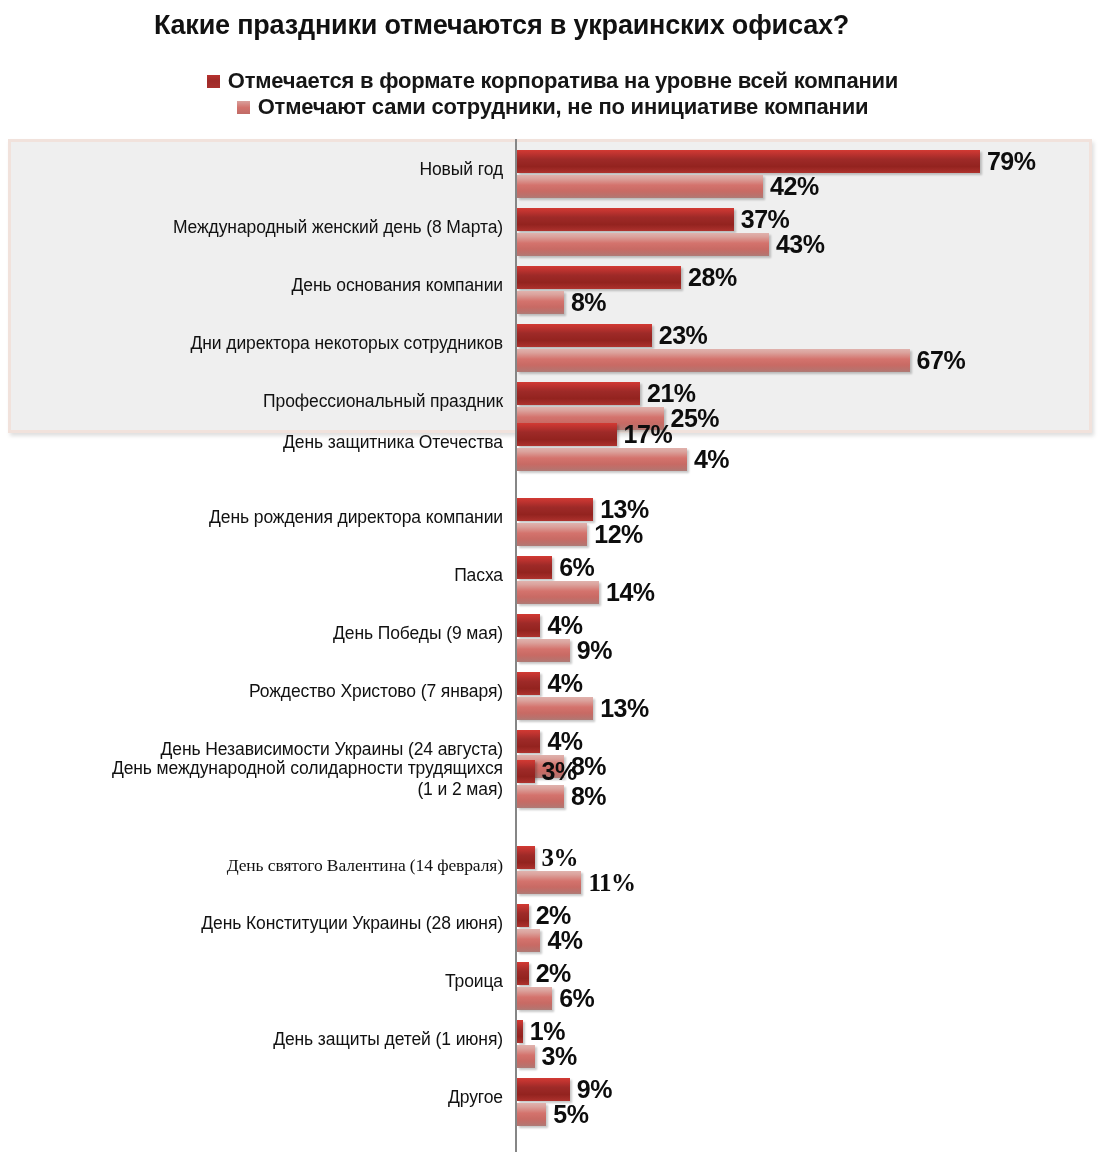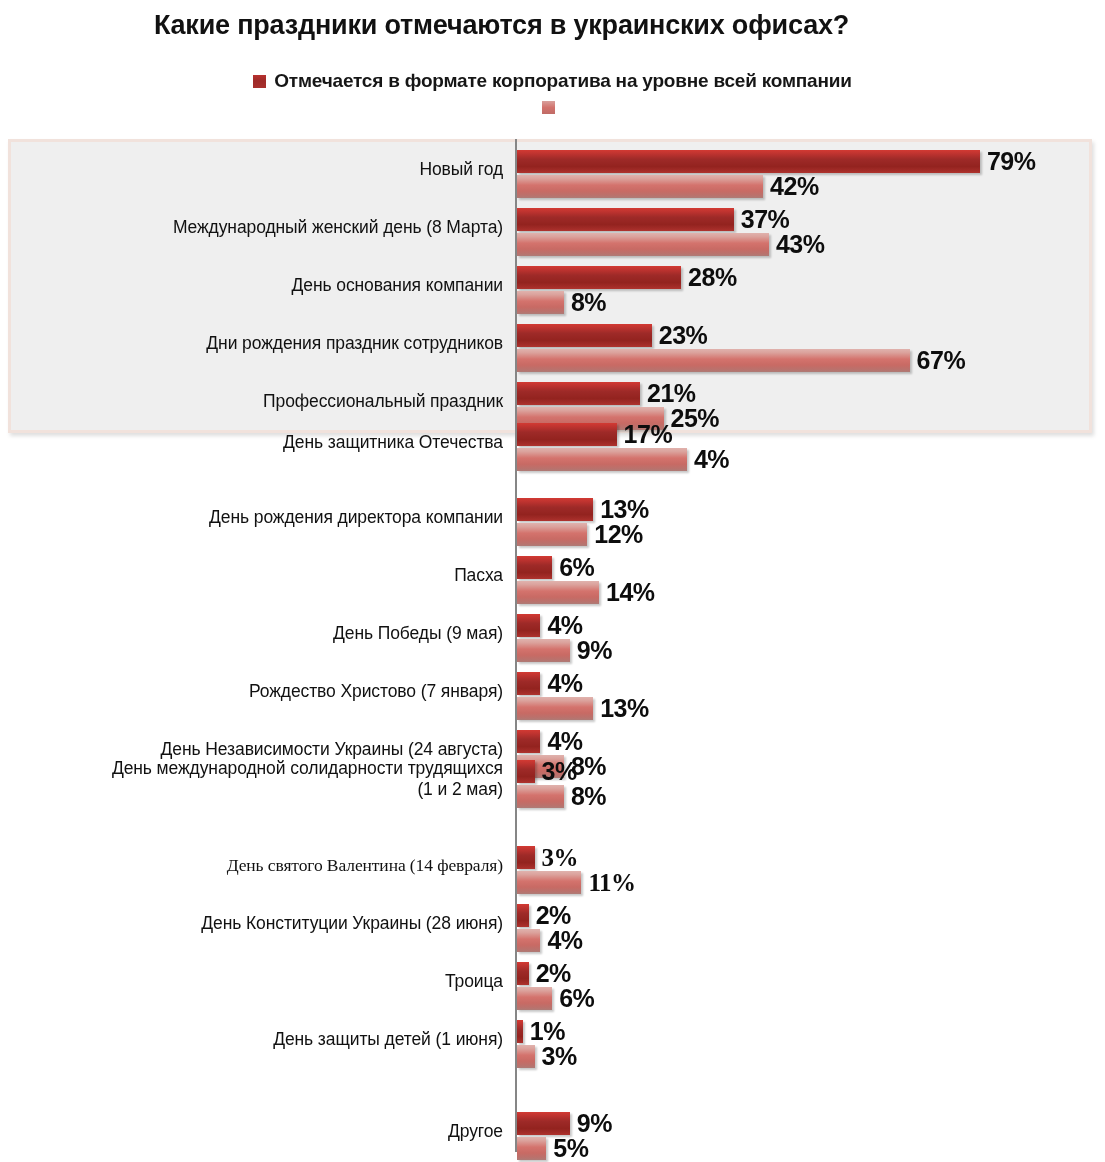--- a/index.html
+++ b/index.html
@@ -55,21 +55,21 @@
     margin-right: 8px;
     flex: 0 0 auto;
   }
   .legend-swatch.series0 {
     background: linear-gradient(to bottom, #b8312f 0%, #9e2a28 45%, #a8302d 100%);
   }
   .legend-swatch.series1 {
     background: linear-gradient(to bottom, #d9a09c 0%, #d2736d 50%, #c06b66 100%);
   }
   .legend-label {
-    font-size: 19px;
+    font-size: 22px;
     font-weight: bold;
     color: #161616;
     white-space: nowrap;
     letter-spacing: -0.2px;
   }
 
   
   .highlight-box {
     position: absolute;
     left: 8px;
@@ -166,20 +166,21 @@
 
   <div class="chart-title">Какие праздники отмечаются в украинских офисах?</div>
 
   <div class="legend">
     <div class="legend-row">
       <span class="legend-swatch series0"></span>
       <span class="legend-label">Отмечается в формате корпоратива на уровне всей компании</span>
     </div>
     <div class="legend-row">
       <span class="legend-swatch series1"></span>
+      <span class="legend-label">Отмечают сами сотрудники, не по инициативе компании</span>
     </div>
   </div>
 
   <div class="highlight-box"></div>
 
   <div class="plot">
     <div class="axis-line"></div>
 
   <div class="row" style="top: 1px;">
         <div class="cat-label">
@@ -221,21 +222,21 @@
             <span class="bar-value">28%</span>
           </div>
           <div class="bar-wrap b1">
             <div class="bar s1" style="width: 46.88px;"></div>
             <span class="bar-value">8%</span>
           </div>
         </div>
       </div>
       <div class="row" style="top: 175px;">
         <div class="cat-label">
-          <span>Дни рождения праздник сотрудников</span>
+          <span>Дни директора некоторых сотрудников</span>
         </div>
         <div class="bars">
           <div class="bar-wrap b0">
             <div class="bar s0" style="width: 134.78px;"></div>
             <span class="bar-value">23%</span>
           </div>
           <div class="bar-wrap b1">
             <div class="bar s1" style="width: 392.62px;"></div>
             <span class="bar-value">67%</span>
           </div>
@@ -414,21 +415,21 @@
           <div class="bar-wrap b0">
             <div class="bar s0" style="width: 5.86px;"></div>
             <span class="bar-value">1%</span>
           </div>
           <div class="bar-wrap b1">
             <div class="bar s1" style="width: 17.58px;"></div>
             <span class="bar-value">3%</span>
           </div>
         </div>
       </div>
-      <div class="row" style="top: 963px;">
+      <div class="row" style="top: 929px;">
         <div class="cat-label">
           <span>Другое</span>
         </div>
         <div class="bars">
           <div class="bar-wrap b0">
             <div class="bar s0" style="width: 52.74px;"></div>
             <span class="bar-value">9%</span>
           </div>
           <div class="bar-wrap b1">
             <div class="bar s1" style="width: 29.3px;"></div>

